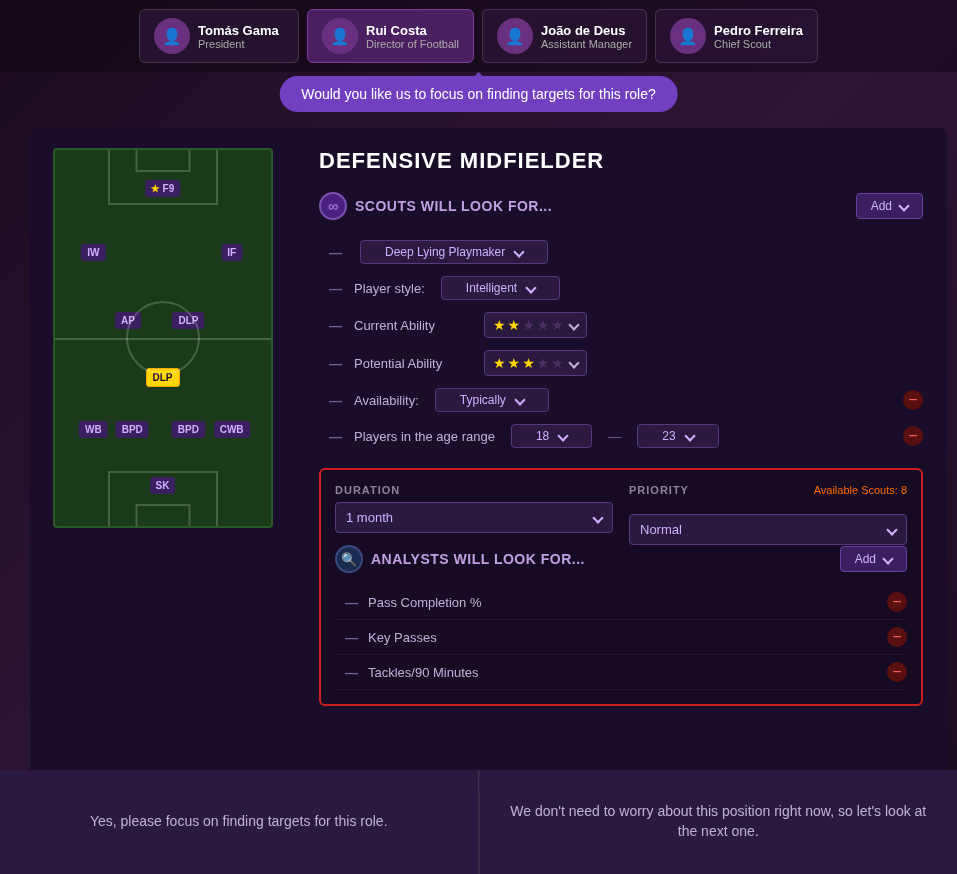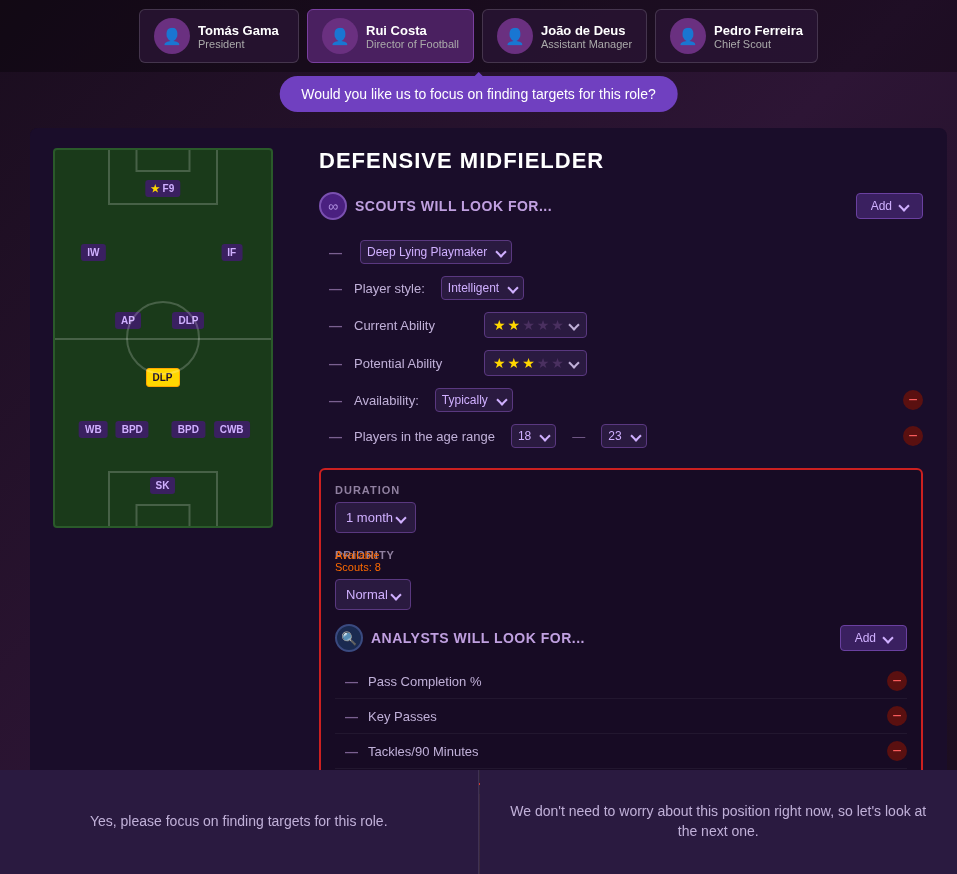--- a/index.html
+++ b/index.html
@@ -298,21 +298,21 @@
       color: #7a6090;
       font-weight: 700;
       margin-right: 2px;
     }
 
     .dropdown-select {
       background: #2a1a40;
       border: 1px solid #5a3880;
       border-radius: 4px;
       color: #d0b0ff;
-      padding: 4px 6px;
+      padding: 4px 24px;
       font-size: 12px;
       cursor: pointer;
       display: inline-flex;
       align-items: center;
       gap: 6px;
     }
 
     .stars-row {
       display: inline-flex;
       align-items: center;
@@ -354,22 +354,20 @@
       border: 2px solid #cc2020;
       border-radius: 6px;
       padding: 14px;
       background: rgba(20, 10, 30, 0.5);
     }
 
     .dur-priority-row {
       display: flex;
       gap: 16px;
       align-items: flex-start;
-      margin-bottom: 14px;
-      flex-direction: column;
     }
 
     .dur-section {
       flex: 1;
     }
 
     .dur-label {
       font-size: 11px;
       font-weight: 700;
       color: #9080a0;

